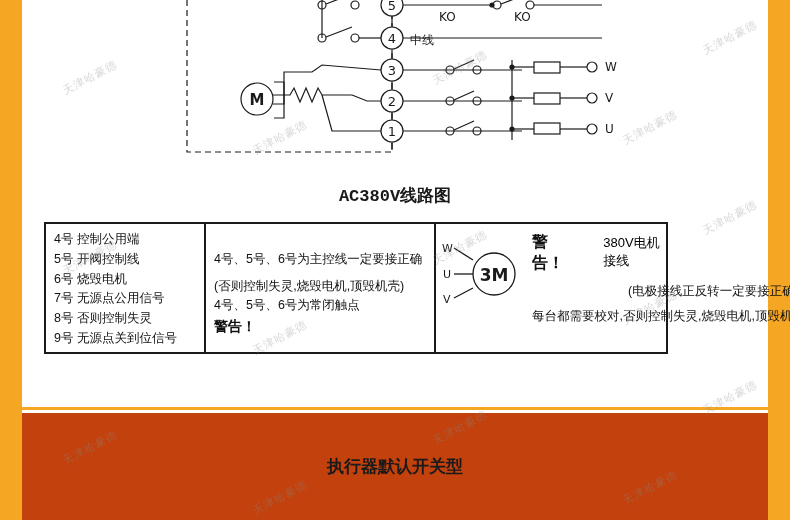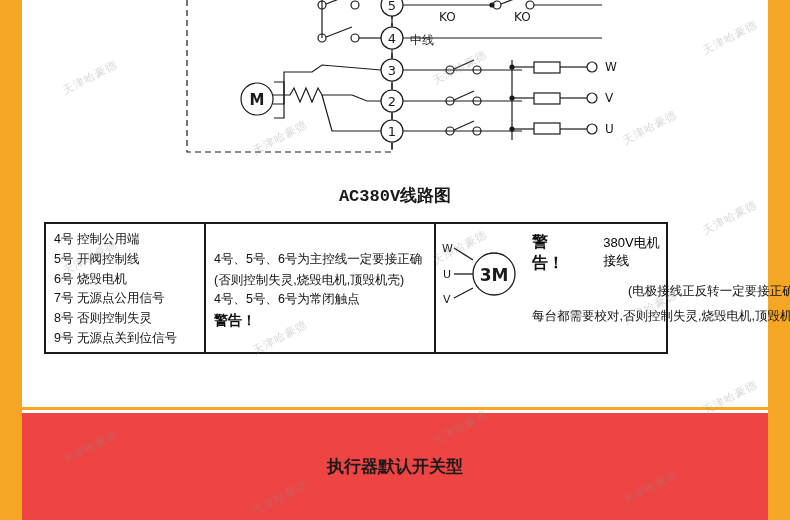--- a/index.html
+++ b/index.html
@@ -15,21 +15,21 @@
     position:absolute;top:0;bottom:0;width:22px;background:#f5a623;
   }
   #frame-left{left:0;}
   #frame-right{right:0;}
   #inner-panel{
     position:absolute;left:22px;top:0;width:746px;height:410px;
     background:#ffffff;border-bottom:3px solid #f5a623;
     box-sizing:border-box;
   }
   #bottom-area{
-    position:absolute;left:22px;top:413px;width:746px;height:107px;background:#ef4444;font-family:Liberation Mono, monospace;
+    position:absolute;left:22px;top:413px;width:746px;height:107px;background:#c2410c;font-family:Liberation Mono, monospace;
   }
 
   
   #schematic{
     position:absolute;left:0;top:0;width:746px;height:200px;
   }
   #schematic svg{display:block;}
 
   
   #caption-ac380{
@@ -46,21 +46,21 @@
   .tcell{box-sizing:border-box;padding:6px 8px;}
   #col1{width:160px;border-right:2px solid #1a1a1a;}
   #col2{width:230px;border-right:2px solid #1a1a1a;}
   #col3{flex:1;}
   .sigline{
     font-size:12.5px;color:#111;line-height:1.58;white-space:nowrap;
     font-family:"Liberation Sans","DejaVu Sans",sans-serif;
   }
   #col2 .c2line{font-size:12.5px;color:#111;line-height:1.5;}
   #col2 .c2a{margin-top:20px;}
-  #col2 .c2b{margin-top:2px;}
+  #col2 .c2b{margin-top:8px;}
   #col2 .c2c{}
   #col2 .warnline{margin-top:2px;}
   #col2 .warn{font-weight:bold;font-size:14px;}
 
   
   #col3{position:relative;}
   #motor-block{position:absolute;left:6px;top:14px;width:82px;height:72px;}
   #motor-block svg{display:block;}
   #col3-text{position:absolute;left:96px;top:8px;right:4px;}
   .c3row{font-size:12.5px;color:#111;line-height:1.55;white-space:nowrap;}

